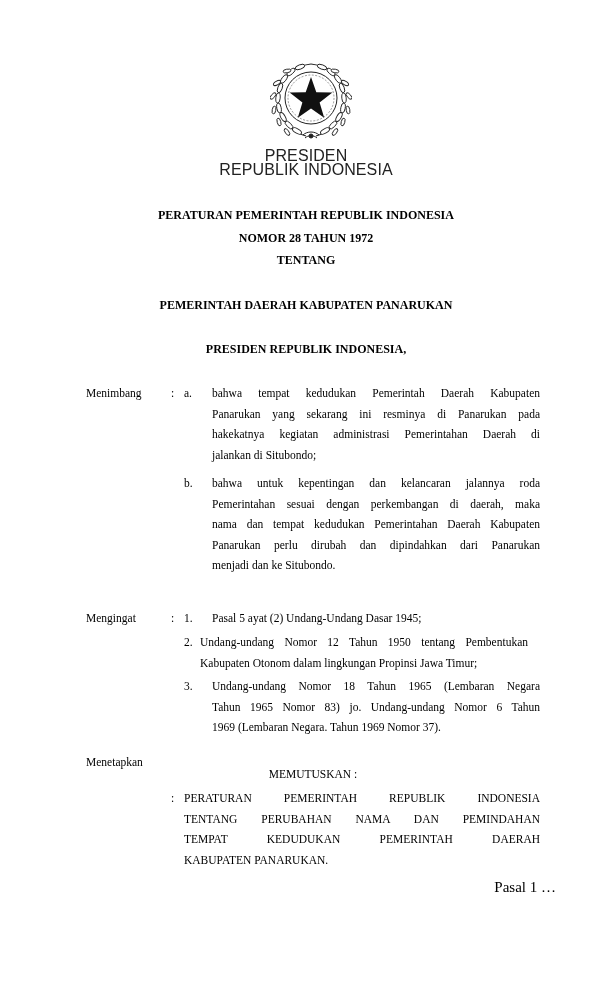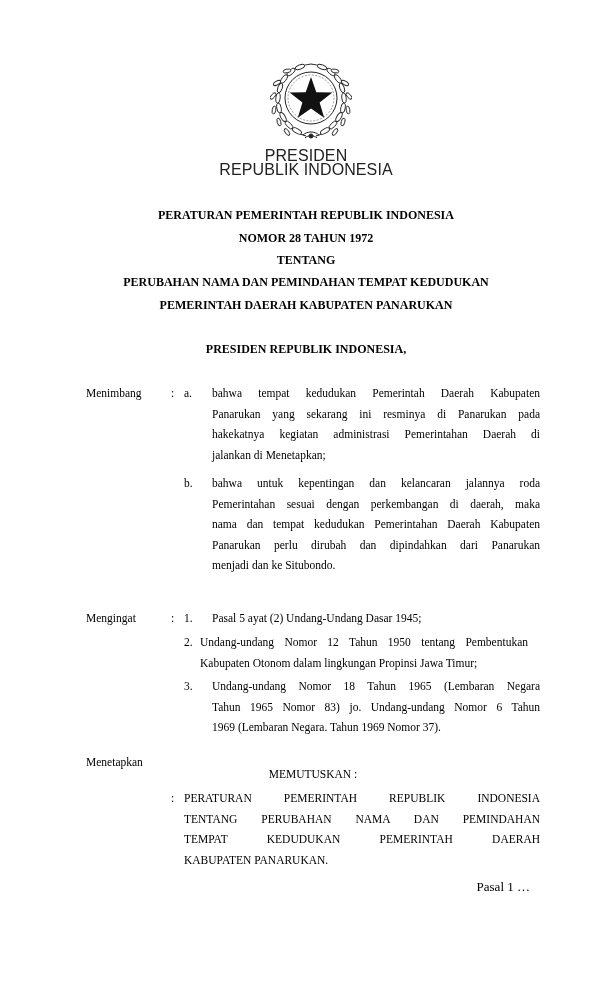--- a/index.html
+++ b/index.html
@@ -81,22 +81,22 @@
     }
     .center-line {
       position: absolute;
       left: 0;
       width: 612px;
       text-align: center;
       font-size: 11.5px;
     }
     .footer-ref {
       position: absolute;
-      right: 82px;
-      font-size: 13px;
+      right: 56px;
+      font-size: 15px;
     }
   </style>
 </head>
 <body>
 
 <div class="page">
 
   <div class="emblem">
     <svg width="82" height="84" viewBox="0 0 82 84" xmlns="http://www.w3.org/2000/svg">
 
@@ -153,33 +153,32 @@
       </g>
     </svg>
   </div>
 
   <div class="header-sans" style="top:147px;">PRESIDEN</div>
   <div class="header-sans" style="top:161px;">REPUBLIK INDONESIA</div>
 
   <div class="title-line" style="top:208px;">PERATURAN PEMERINTAH REPUBLIK INDONESIA</div>
   <div class="title-line" style="top:231px;">NOMOR 28 TAHUN 1972</div>
   <div class="title-line" style="top:253px;">TENTANG</div>
-  <div class="title-line" style="top:275px;">PERUBAHAN NAMA DAN PEMINDAHAN TEMPAT KEDUDUKAN</div>
   <div class="title-line" style="top:298px;">PEMERINTAH DAERAH KABUPATEN PANARUKAN</div>
   <div class="title-line" style="top:342px;">PRESIDEN REPUBLIK INDONESIA,</div>
 
   <div class="section-label" style="top:387px;text-align:center;">Menimbang</div>
   <div class="colon" style="top:387px;">:</div>
 
   <div class="item-marker" style="left:184px; top:387px;">a.</div>
   <div class="para" style="left:212px; top:383px; width:328px;">
     <span class="ln">bahwa tempat kedudukan Pemerintah Daerah Kabupaten</span>
     <span class="ln">Panarukan yang sekarang ini resminya di Panarukan pada</span>
     <span class="ln">hakekatnya kegiatan administrasi Pemerintahan Daerah di</span>
-    <span class="ln last">jalankan di Menetapkan;</span>
+    <span class="ln last">jalankan di Situbondo;</span>
   </div>
 
   <div class="item-marker" style="left:184px; top:477px;">b.</div>
   <div class="para" style="left:212px; top:473px; width:328px;">
     <span class="ln">bahwa untuk kepentingan dan kelancaran jalannya roda</span>
     <span class="ln">Pemerintahan sesuai dengan perkembangan di daerah, maka</span>
     <span class="ln">nama dan tempat kedudukan Pemerintahan Daerah Kabupaten</span>
     <span class="ln">Panarukan perlu dirubah dan dipindahkan dari Panarukan</span>
     <span class="ln last">menjadi dan ke Situbondo.</span>
   </div>

